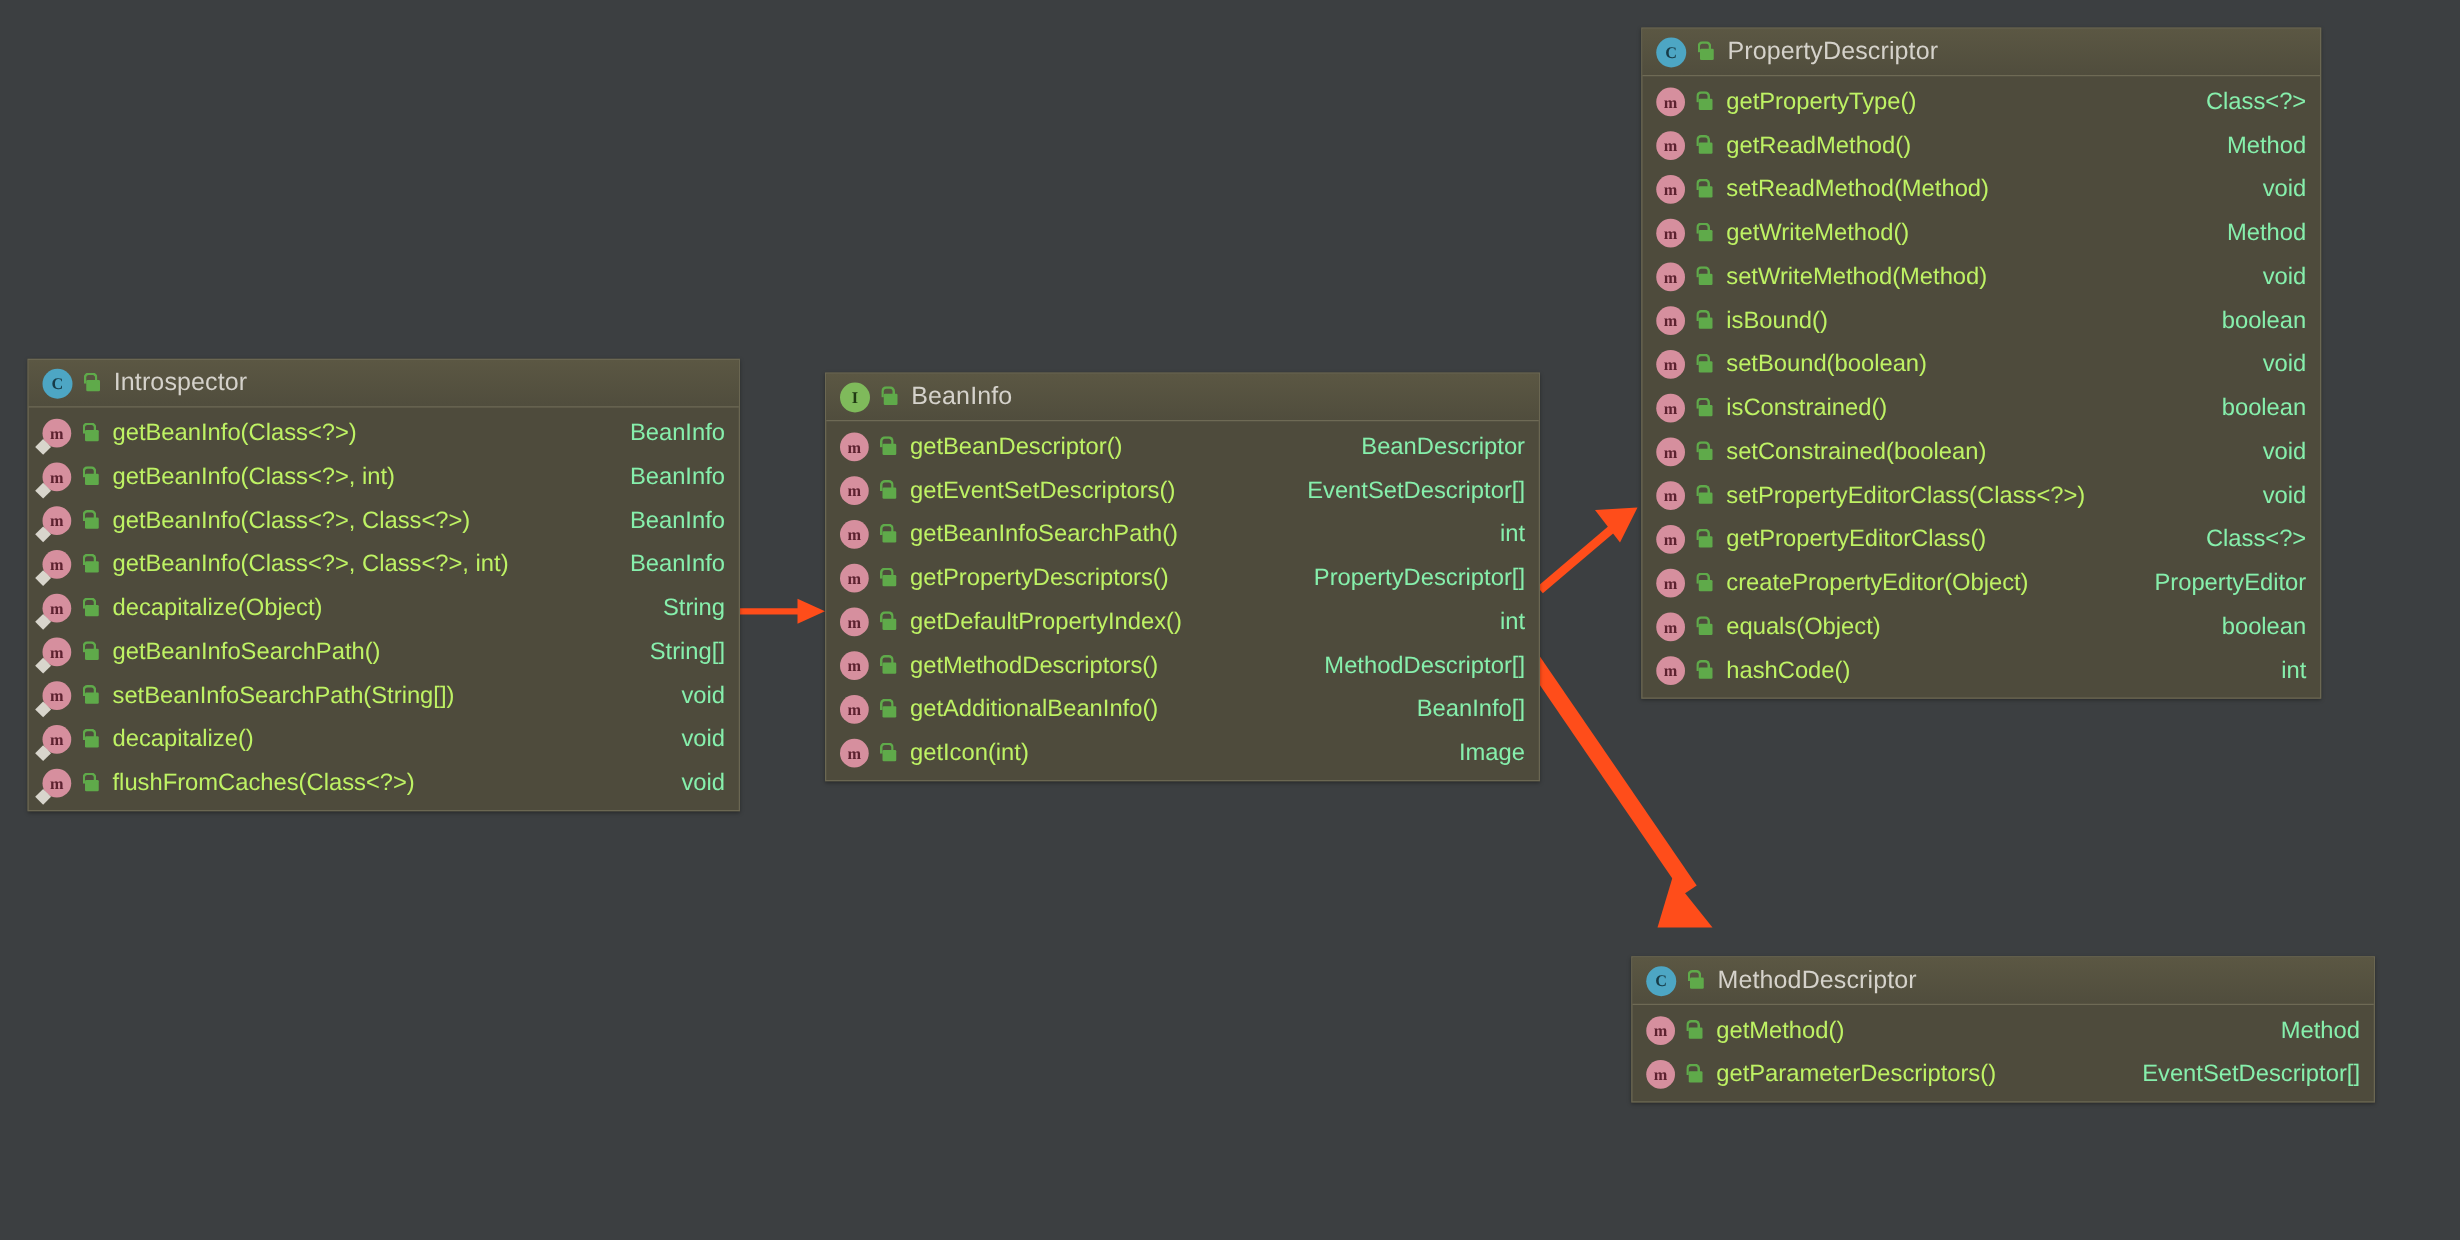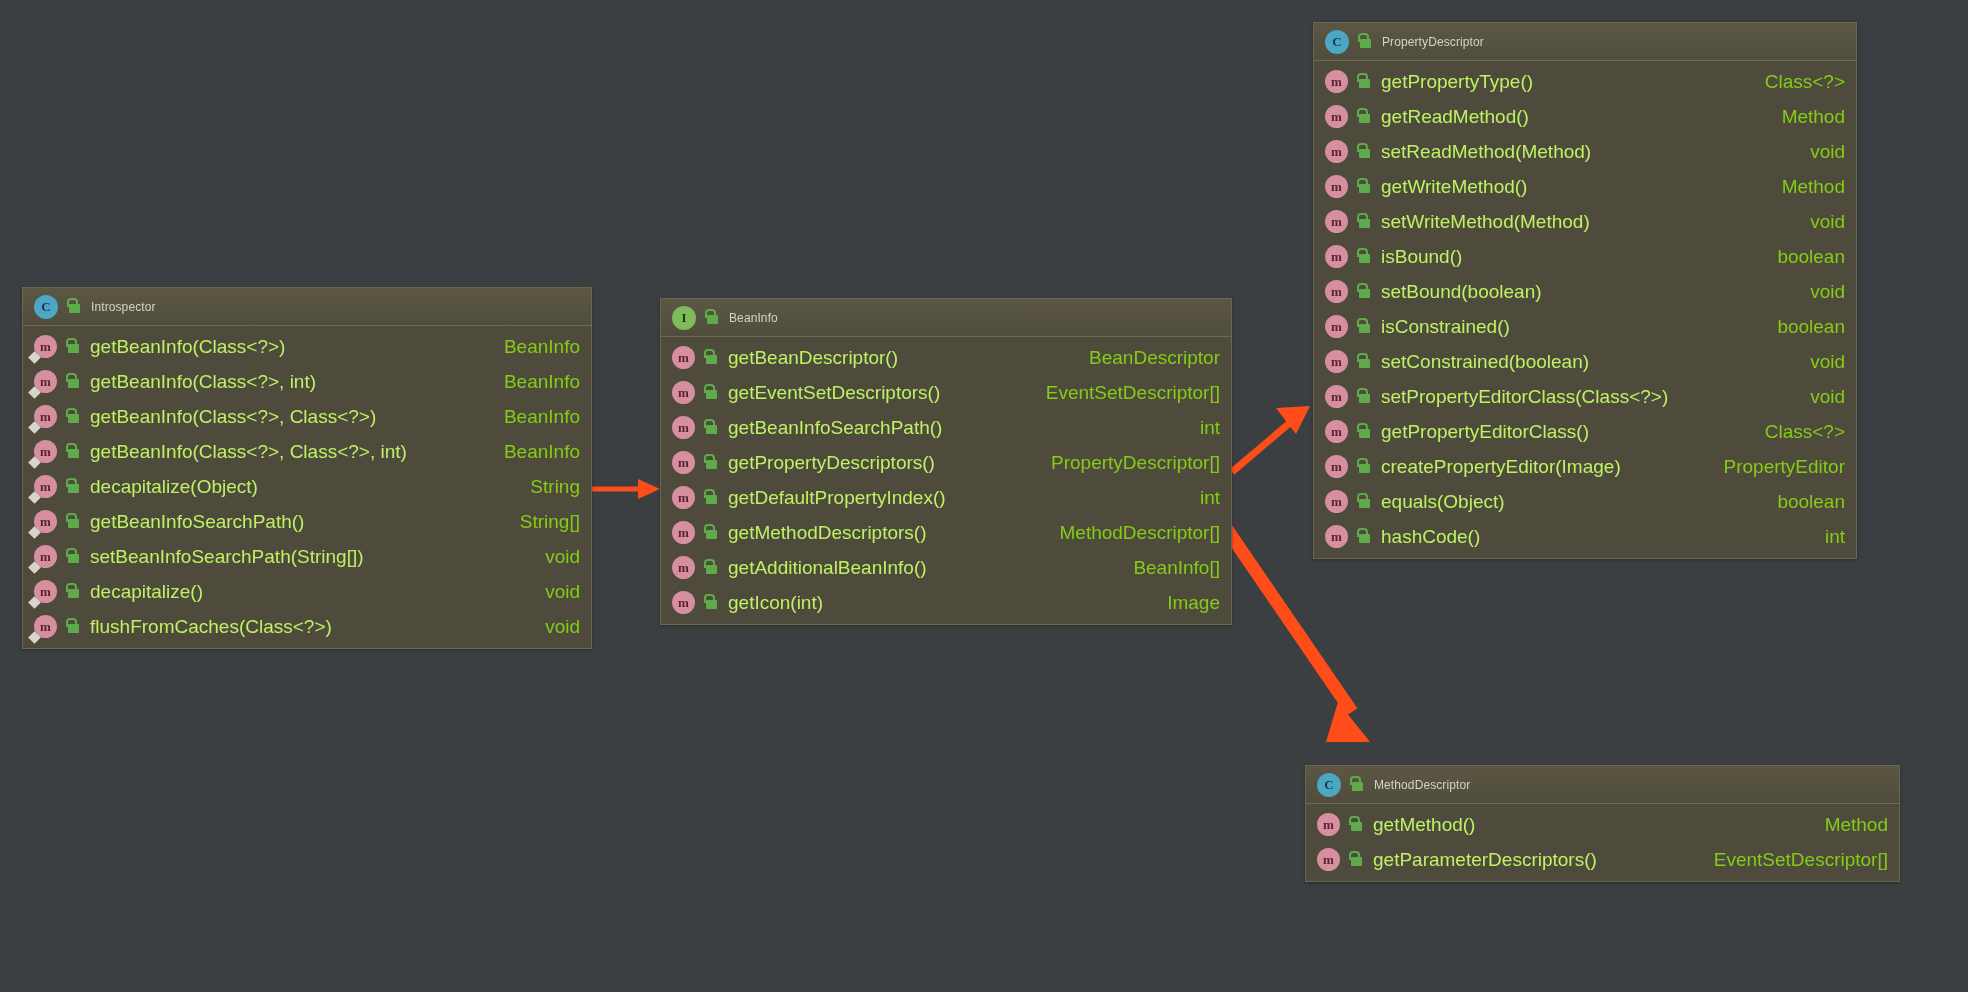--- a/index.html
+++ b/index.html
@@ -34,21 +34,21 @@
     align-items: center;
     height: 38px;
     padding: 0 10px 0 11px;
     background: linear-gradient(to bottom, #5b5743 0%, #504d3d 100%);
     border-bottom: 1px solid #6e6a55;
     box-sizing: border-box;
   }
 
   .uml-title {
     color: #d5d2cb;
-    font-size: 12px;
+    font-size: 20px;
     letter-spacing: 0.1px;
     white-space: nowrap;
     text-align: right;
   }
 
   .uml-members {
     padding: 3px 0 4px 0;
   }
 
   .uml-row {
@@ -60,21 +60,21 @@
   }
 
   .member-name {
     color: #bef264;
     font-size: 19px;
     white-space: nowrap;
     flex: 0 0 auto;
   }
 
   .member-type {
-    color: #84cc16;
+    color: #86efac;
     font-size: 19px;
     white-space: nowrap;
     margin-left: auto;
     padding-left: 24px;
     flex: 0 0 auto;
   }
 
   
   .icon {
     flex: 0 0 auto;
@@ -433,21 +433,21 @@
         </span>
         <span class="icon-lock"></span>
         <span class="member-name">getPropertyEditorClass()</span>
         <span class="member-type">Class&lt;?&gt;</span>
       </div>
       <div class="uml-row">
         <span class="method-icon-wrap">
           <span class="icon icon-circle icon-method">m</span>
         </span>
         <span class="icon-lock"></span>
-        <span class="member-name">createPropertyEditor(Image)</span>
+        <span class="member-name">createPropertyEditor(Object)</span>
         <span class="member-type">PropertyEditor</span>
       </div>
       <div class="uml-row">
         <span class="method-icon-wrap">
           <span class="icon icon-circle icon-method">m</span>
         </span>
         <span class="icon-lock"></span>
         <span class="member-name">equals(Object)</span>
         <span class="member-type">boolean</span>
       </div>

